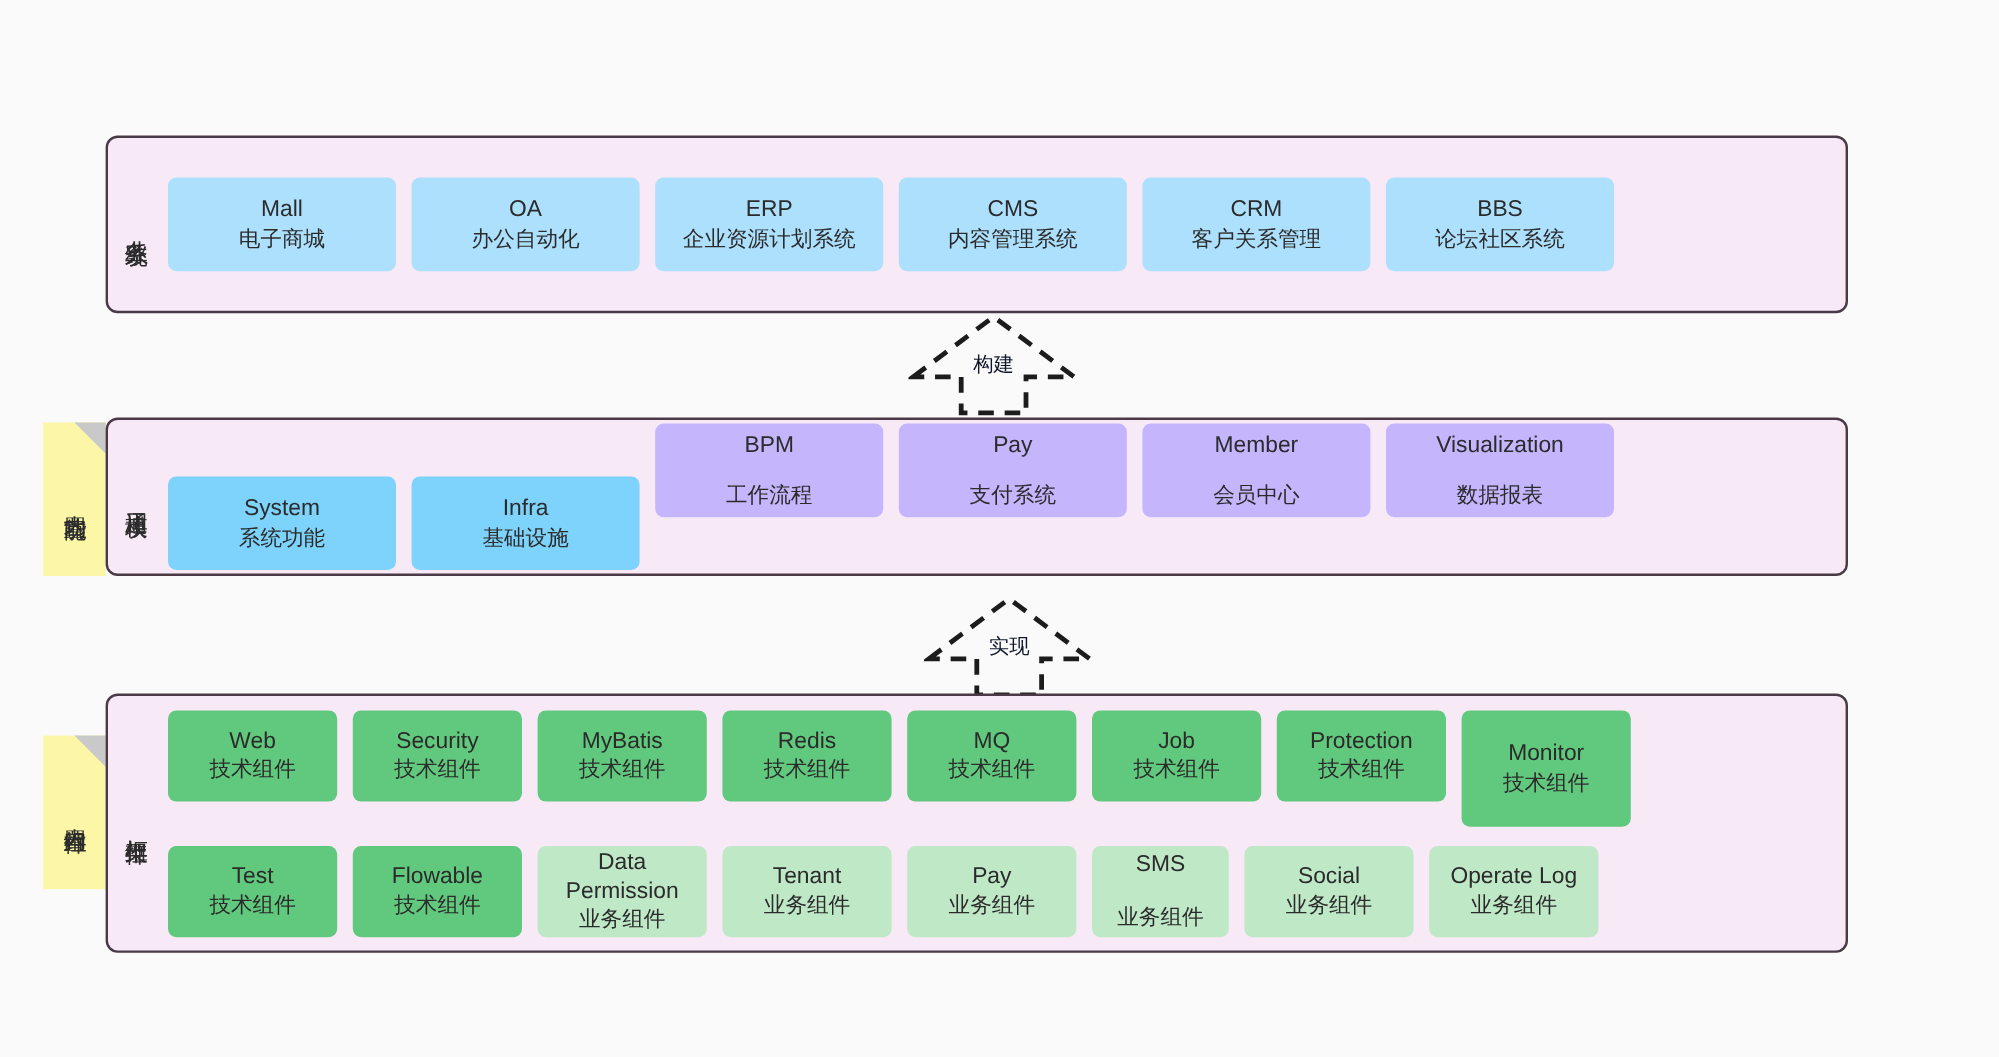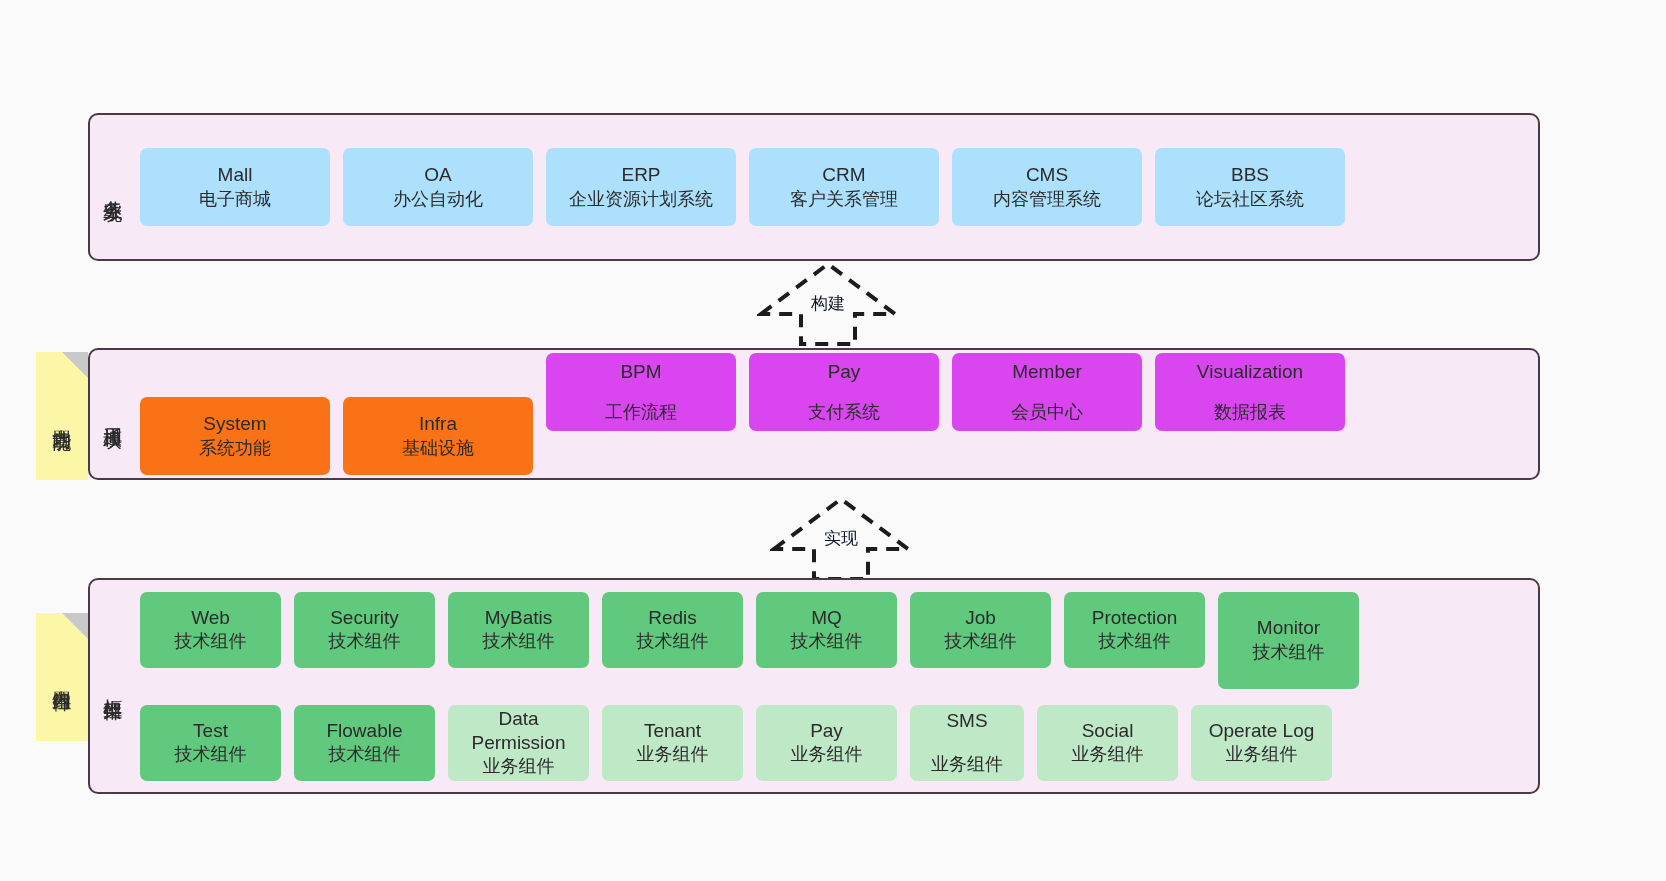--- a/index.html
+++ b/index.html
@@ -59,22 +59,22 @@
     text-align:center;
     box-sizing:border-box;
     line-height:1.28;
     padding:4px 6px;
   }
   .cell .en{font-size:19px;}
   .cell .cn{font-size:18px;}
 
   
   .c-blue      {background:#ace0fd;}
-  .c-red       {background:#f97316;margin-top:44px;}
-  .c-pink      {background:#d946ef;gap:16px;}
+  .c-red       {background:#7dd3fc;margin-top:44px;}
+  .c-pink      {background:#c4b5fd;gap:16px;}
   .c-green     {background:#61c97e;}
   .c-lightgreen{background:#bfe8c7;}
 
   
   .note{
     position:absolute;
     background:#fbf7a6;
     font-size:19px;
     line-height:1.12;
     letter-spacing:1px;
@@ -124,26 +124,26 @@
         </div>
         <div class="cell c-blue" style="width:190px;height:78px;">
           <span class="en">OA</span>
           <span class="cn">办公自动化</span>
         </div>
         <div class="cell c-blue" style="width:190px;height:78px;">
           <span class="en">ERP</span>
           <span class="cn">企业资源计划系统</span>
         </div>
         <div class="cell c-blue" style="width:190px;height:78px;">
+          <span class="en">CMS</span>
+          <span class="cn">内容管理系统</span>
+        </div>
+        <div class="cell c-blue" style="width:190px;height:78px;">
           <span class="en">CRM</span>
           <span class="cn">客户关系管理</span>
-        </div>
-        <div class="cell c-blue" style="width:190px;height:78px;">
-          <span class="en">CMS</span>
-          <span class="cn">内容管理系统</span>
         </div>
         <div class="cell c-blue" style="width:190px;height:78px;">
           <span class="en">BBS</span>
           <span class="cn">论坛社区系统</span>
         </div>
       </div>
     </div>
   </div>
 
   <div class="arrow" style="left:757px;top:258px;width:142px;height:90px;">

